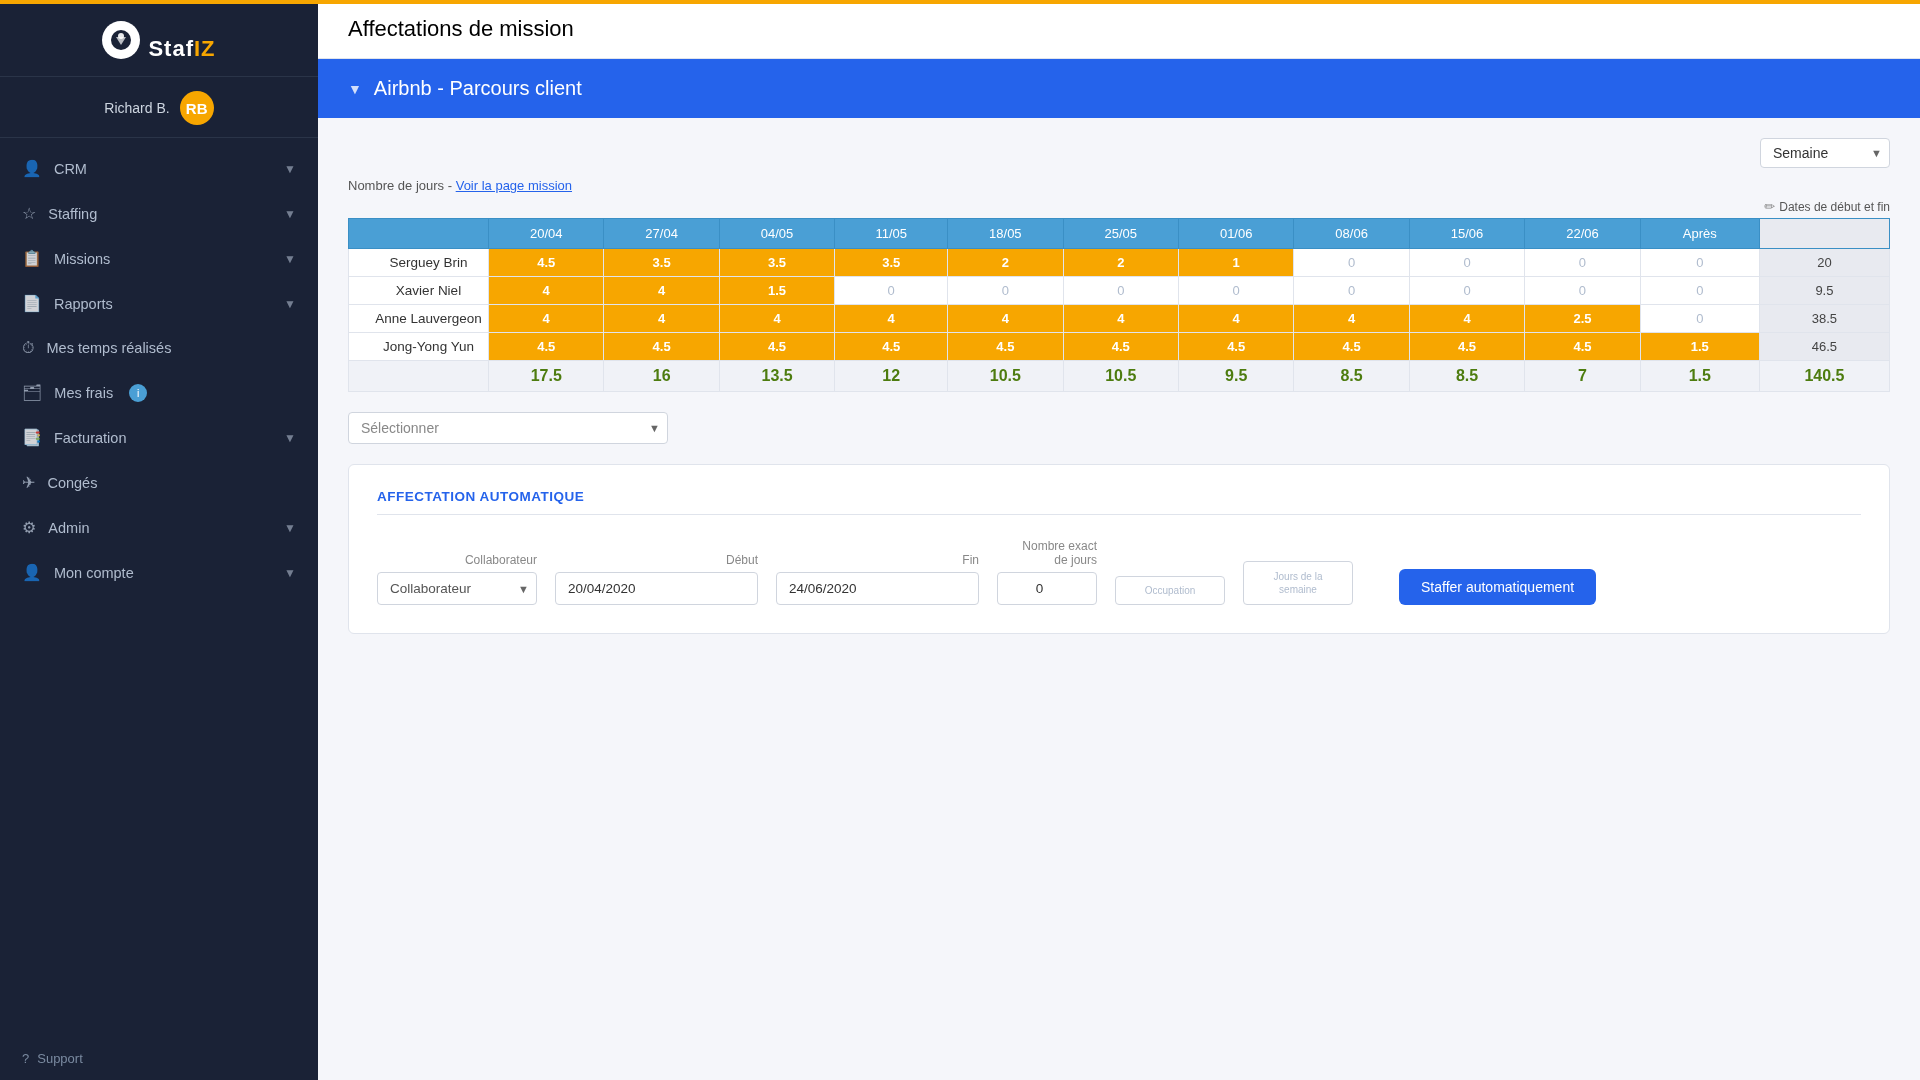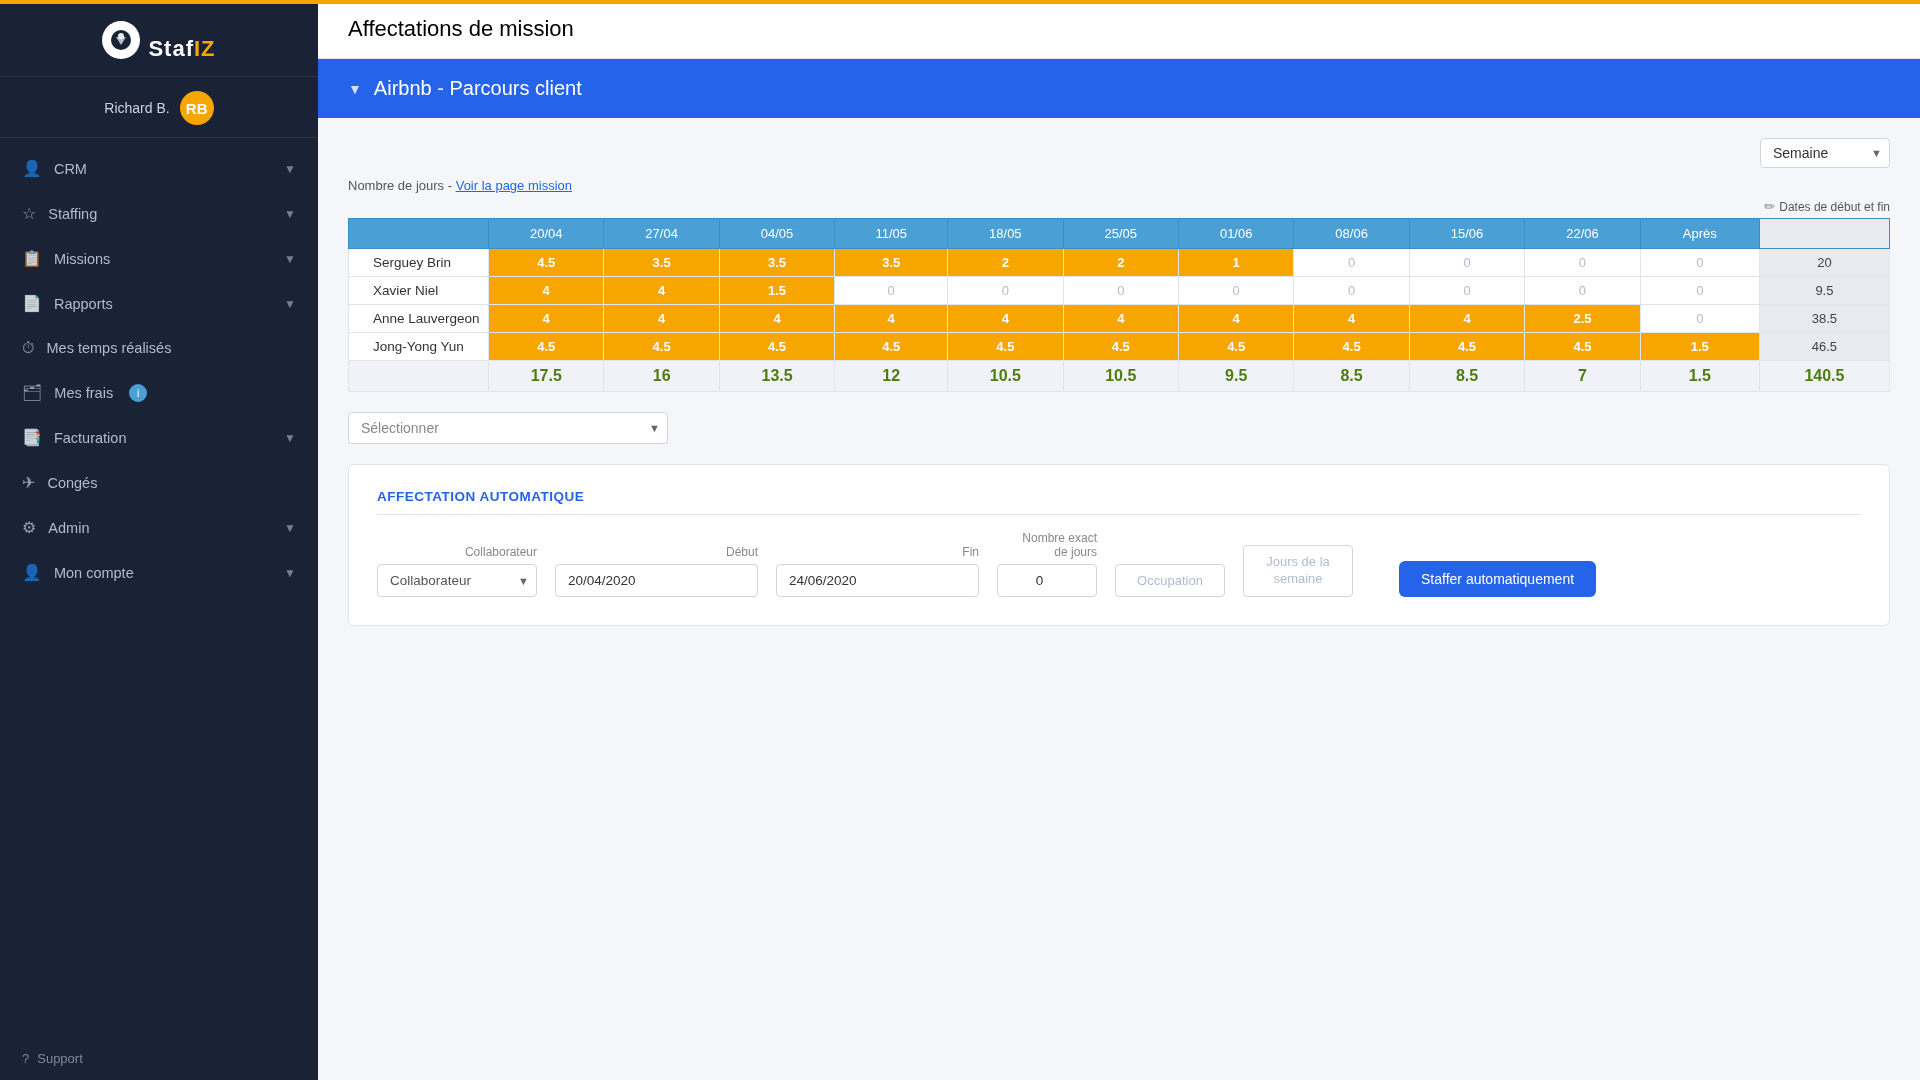--- a/index.html
+++ b/index.html
@@ -137,21 +137,21 @@
     }
     .grid-table th.name-col { background: #4a9fd5; width: 140px; }
     .grid-table td {
       text-align: center;
       font-size: 13px;
       padding: 6px 4px;
       border: 1px solid #e0e4ec;
       background: white;
     }
     .grid-table td.name-col {
-      text-align: left;
+      text-align: center;
       padding-left: 24px;
       color: #333;
       font-size: 13.5px;
     }
     .grid-table td.filled {
       background: #f7a600;
       color: white;
       font-weight: 600;
     }
     .grid-table td.zero {
@@ -210,21 +210,21 @@
       background: white;
       padding: 24px 28px 28px;
       margin-top: 10px;
     }
     .auto-title {
       color: #2563eb;
       font-size: 13.5px;
       font-weight: 700;
       letter-spacing: 0.5px;
       text-transform: uppercase;
-      margin-bottom: 16px;
+      margin-bottom: 24px;
       border-bottom: 1px solid #e0e4ec;
       padding-bottom: 10px;
     }
     .auto-form-row {
       display: flex;
       align-items: flex-end;
       gap: 18px;
       flex-wrap: wrap;
     }
     .form-group { display: flex; flex-direction: column; gap: 5px; }
@@ -256,21 +256,21 @@
       font-size: 13.5px;
       color: #333;
       background: white;
       width: 100px;
       text-align: center;
     }
     .form-placeholder {
       border: 1px solid #d0d5de;
       border-radius: 4px;
       padding: 8px 12px;
-      font-size: 13px;
+      font-size: 10px;
       color: #b0bcce;
       background: white;
       min-width: 110px;
       text-align: center;
     }
     .btn-auto {
       background: #2563eb;
       color: white;
       border: none;
       border-radius: 6px;

